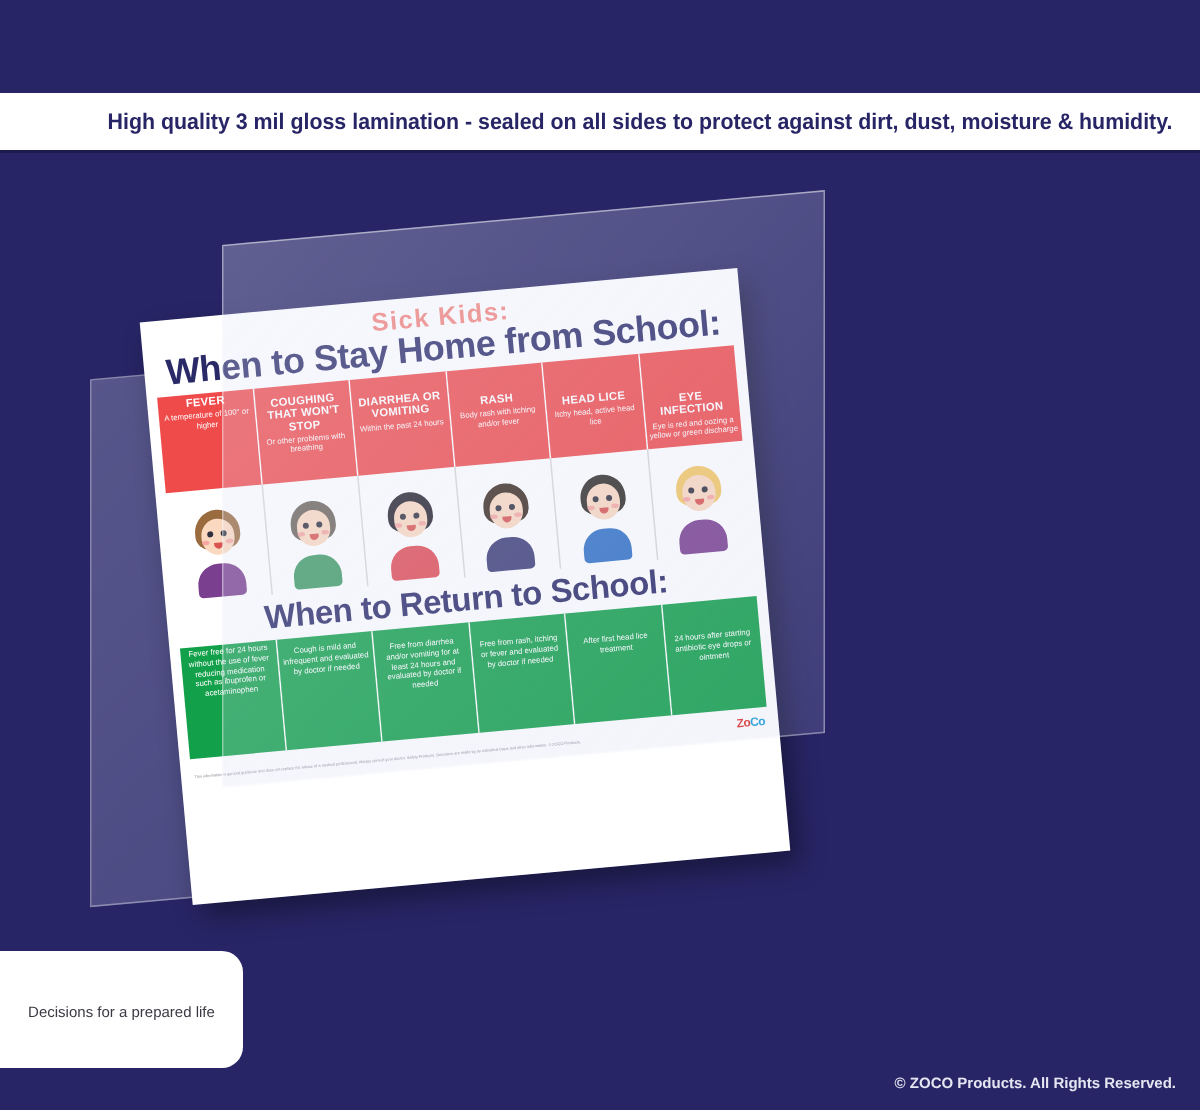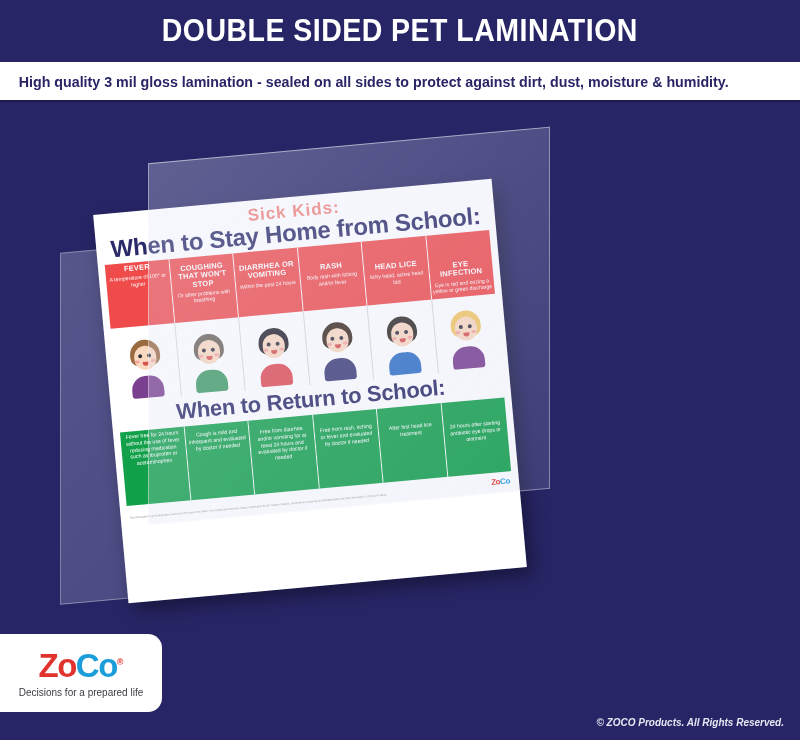--- a/index.html
+++ b/index.html
@@ -15,21 +15,21 @@
   .hdr-band{
     position:absolute;left:0;top:0;width:800px;height:62px;
     background:#282566;display:flex;align-items:center;justify-content:center;
   }
   .hdr-title{
     color:#ffffff;font-weight:bold;font-size:31px;letter-spacing:.5px;
     transform:scaleX(.92);white-space:nowrap;
   }
   .sub-band{
     position:absolute;left:0;top:62px;width:800px;height:38px;
-    background:#ffffff;display:flex;align-items:center;justify-content:flex-start;
+    background:#ffffff;display:flex;align-items:center;justify-content:flex-end;
     border-bottom:2px solid #1d1a4e;
   }
   .sub-text{
     color:#282566;font-weight:bold;font-size:15px;transform:scaleX(.95);
     white-space:nowrap;
   }
 
   
   .sheet{position:absolute;background:rgba(233,236,248,0.22);
          border:1px solid rgba(255,255,255,0.33);}
@@ -158,31 +158,27 @@
     display:flex;flex-direction:column;align-items:center;justify-content:center;
     z-index:8;
   }
   .zoco{font-weight:bold;font-size:33px;letter-spacing:-1.5px;line-height:1;position:relative;}
   .zoco .zo{color:#e1322d;} .zoco .co{color:#1b9dd9;}
   .zoco .reg{font-size:9px;vertical-align:super;color:#e1322d;letter-spacing:0;}
   .zoco-tag{font-size:10px;color:#3a3a44;margin-top:5px;}
   .copyright{
     position:absolute;right:16px;bottom:12px;color:#e6e6f2;font-size:10px;font-weight:bold;
     z-index:8;
-    font-style:italic;
   }
 </style>
 </head>
 <body>
 
 <div class="stage">
 
-  <div class="hdr-band">
-    <div class="hdr-title">DOUBLE SIDED PET LAMINATION</div>
-  </div>
   <div class="sub-band">
     <div class="sub-text">High quality 3 mil gloss lamination - sealed on all sides to protect against dirt, dust, moisture &amp; humidity.</div>
   </div>
 
   <div class="sheet sheet-back"></div>
 
   <div class="poster-wrap">
     <div class="poster">
       <div class="p-title">
         <span class="p-kicker">Sick Kids:</span>
@@ -320,19 +316,18 @@
         <div class="p-fine">This information is general guidance and does not replace the advice of a medical professional. Always consult your doctor. Safety Products. Decisions are made by an individual basis and other information. © ZOCO Products.</div>
         <div class="p-logo"><span class="a">Zo</span><span class="b">Co</span></div>
       </div>
     </div>
   </div>
 
   <div class="sheet sheet-front"></div>
 
 
   <div class="logo-card">
-    <div class="zoco"><span class="zo">Zo</span><span class="co">Co</span><span class="reg">®</span></div>
     <div class="zoco-tag">Decisions for a prepared life</div>
   </div>
 
   <div class="copyright">© ZOCO Products. All Rights Reserved.</div>
 
 </div>
 
 </body></html>

